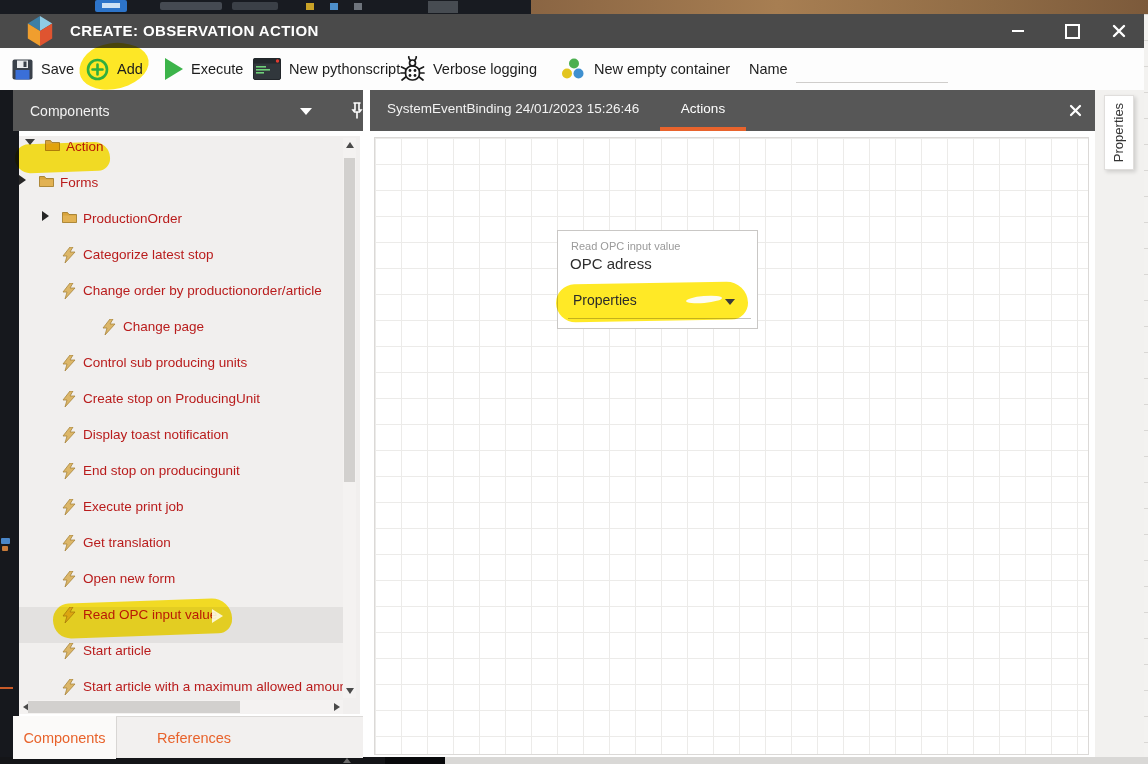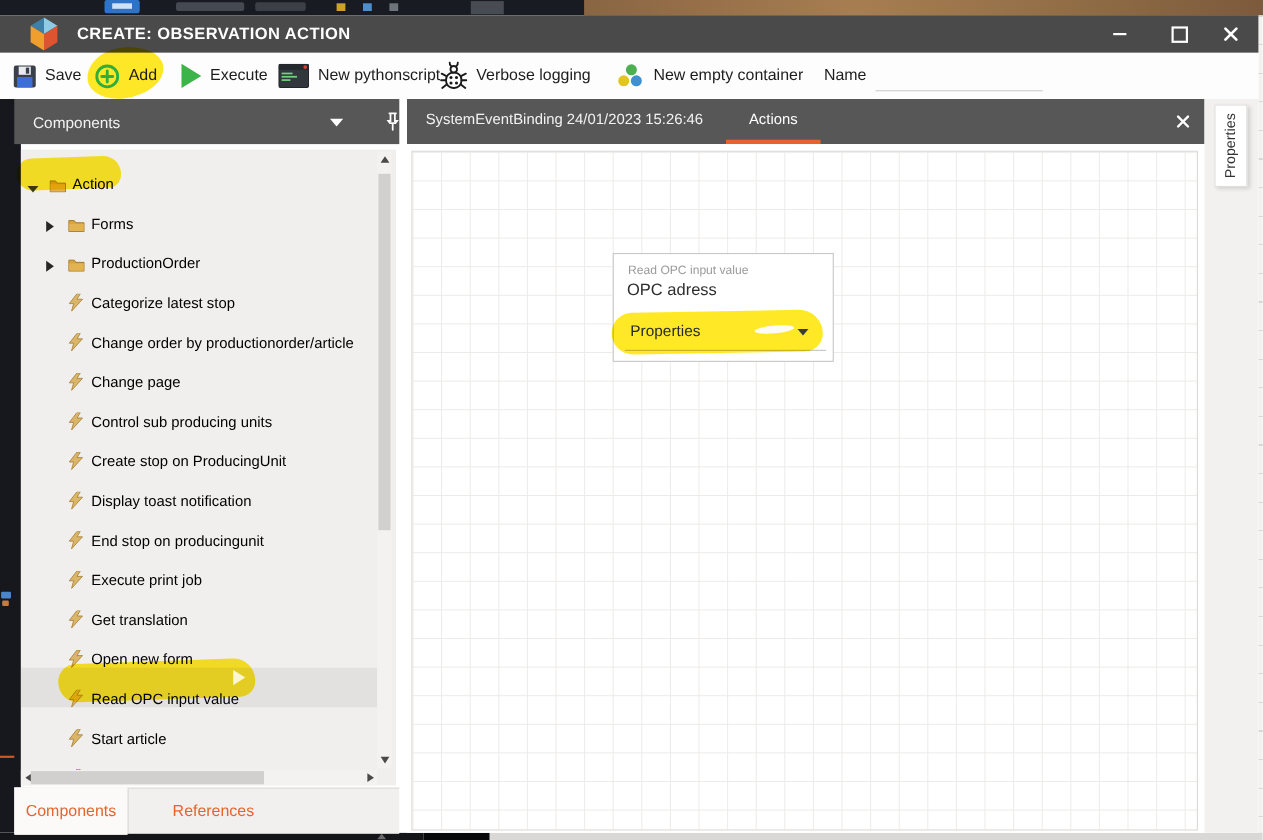--- a/index.html
+++ b/index.html
@@ -56,21 +56,21 @@
   .left-rail .rail-mark2{position:absolute;left:2px;top:456px;width:6px;height:5px;background:#c87b3a;border-radius:1px;}
 
   .comp-header{top:90px;left:13px;width:350px;height:41px;background:#575757;display:flex;align-items:center;}
   .comp-header .hdr-label{margin-left:17px;color:#f2f2f2;font-size:14px;}
   .hdr-chev{position:absolute;left:287px;top:18px;width:0;height:0;
       border-left:6px solid transparent;border-right:6px solid transparent;border-top:7px solid #fff;}
   .hdr-pin{position:absolute;left:336px;top:11px;}
 
   .tree-box{top:136px;left:19px;width:341px;height:578px;background:#f1efee;}
   .tree-rows{position:absolute;left:0;top:3px;width:324px;height:561px;overflow:hidden;}
-  .tree-row{height:36px;display:flex;align-items:flex-end;font-size:13.5px;color:#000000;white-space:nowrap;}
+  .tree-row{height:36px;display:flex;align-items:flex-start;font-size:13.5px;color:#b91c1c;white-space:nowrap;}
   .tree-row.selected{background:#e3e1e0;}
   .chev{width:20px;display:flex;align-items:center;flex:0 0 20px;}
   .tri-down{width:0;height:0;border-left:5px solid transparent;border-right:5px solid transparent;border-top:6px solid #3c3c3c;}
   .tri-right{width:0;height:0;border-top:5px solid transparent;border-bottom:5px solid transparent;border-left:7px solid #262626;}
   .ticon{width:17px;flex:0 0 17px;display:flex;align-items:center;}
   .tlabel{margin-left:4px;}
 
   
   .vscroll{position:absolute;left:324px;top:2px;width:13px;height:560px;background:#f4f2f1;}
   .vthumb{position:absolute;left:1px;top:20px;width:11px;height:324px;background:#d2d0ce;}
@@ -258,21 +258,21 @@
           <span class="tri-down"></span>
         </span>
         <span class="ticon">
           <svg width="15" height="12" viewBox="0 0 15 12">
             <path d="M0.5 1.5 h5 l1.5 2 h7.5 v8 h-14 z" fill="#d9a43c" stroke="#9a7320" stroke-width="0.8"></path>
             <rect x="0.9" y="4.5" width="13.2" height="6.6" fill="#e2b253"></rect>
           </svg>
         </span>
         <span class="tlabel">Action</span>
       </div>
-      <div class="tree-row" style="padding-left: 23px;">
+      <div class="tree-row" style="">
         <span class="chev">
           <span class="tri-right"></span>
         </span>
         <span class="ticon">
           <svg width="15" height="12" viewBox="0 0 15 12">
             <path d="M0.5 1.5 h5 l1.5 2 h7.5 v8 h-14 z" fill="#d9a43c" stroke="#9a7320" stroke-width="0.8"></path>
             <rect x="0.9" y="4.5" width="13.2" height="6.6" fill="#e2b253"></rect>
           </svg>
         </span>
         <span class="tlabel">Forms</span>
@@ -300,21 +300,21 @@
       </div>
       <div class="tree-row" style="padding-left: 23px;">
         <span class="chev"></span>
         <span class="ticon">
           <svg width="14" height="16" viewBox="0 0 14 16">
             <polygon points="8,0 1,9 5,9 3,16 13,5 8,5 11,0" fill="#dcb668" stroke="#a8853c" stroke-width="0.8"></polygon>
           </svg>
         </span>
         <span class="tlabel">Change order by productionorder/article</span>
       </div>
-      <div class="tree-row" style="padding-left: 23px;">
+      <div class="tree-row" style="padding-left: 23px; margin-left: 40px;">
         <span class="chev"></span>
         <span class="ticon">
           <svg width="14" height="16" viewBox="0 0 14 16">
             <polygon points="8,0 1,9 5,9 3,16 13,5 8,5 11,0" fill="#dcb668" stroke="#a8853c" stroke-width="0.8"></polygon>
           </svg>
         </span>
         <span class="tlabel">Change page</span>
       </div>
       <div class="tree-row" style="padding-left: 23px;">
         <span class="chev"></span>

